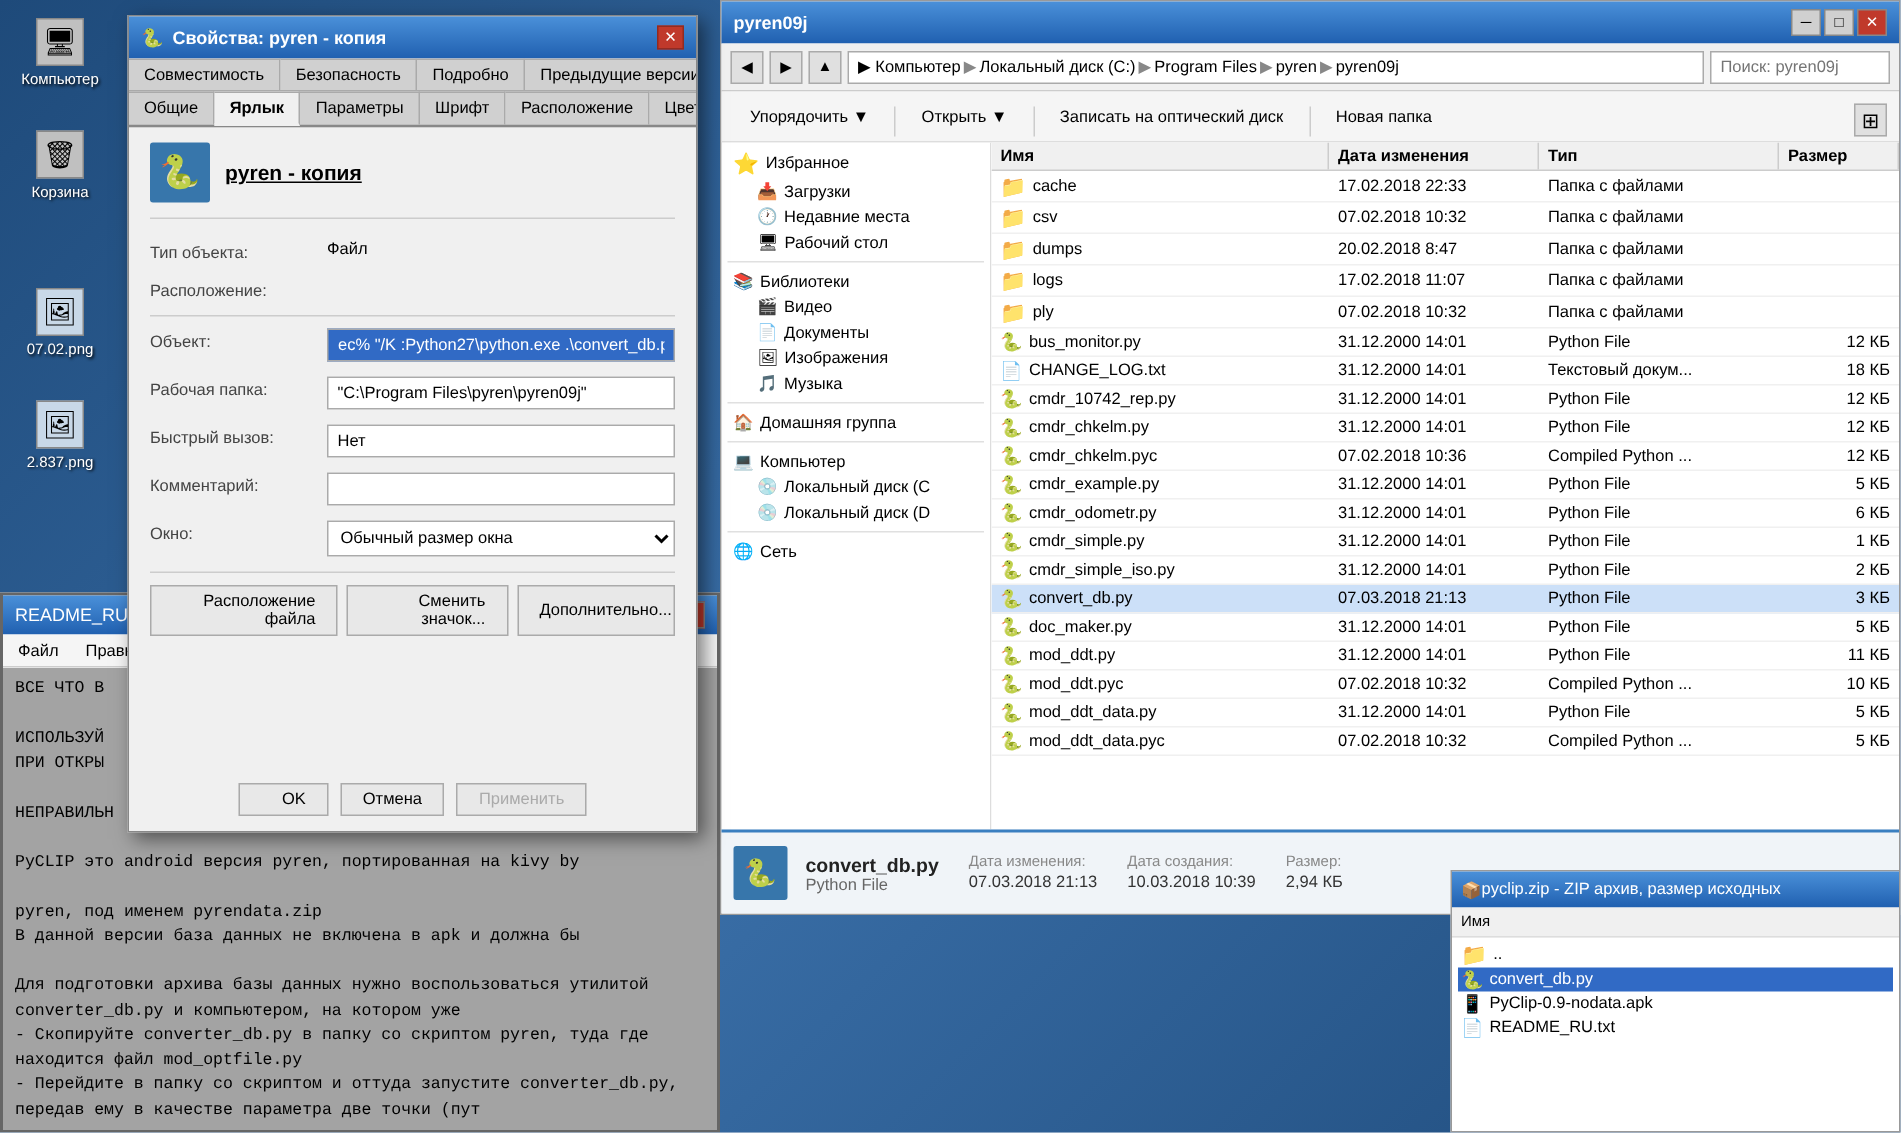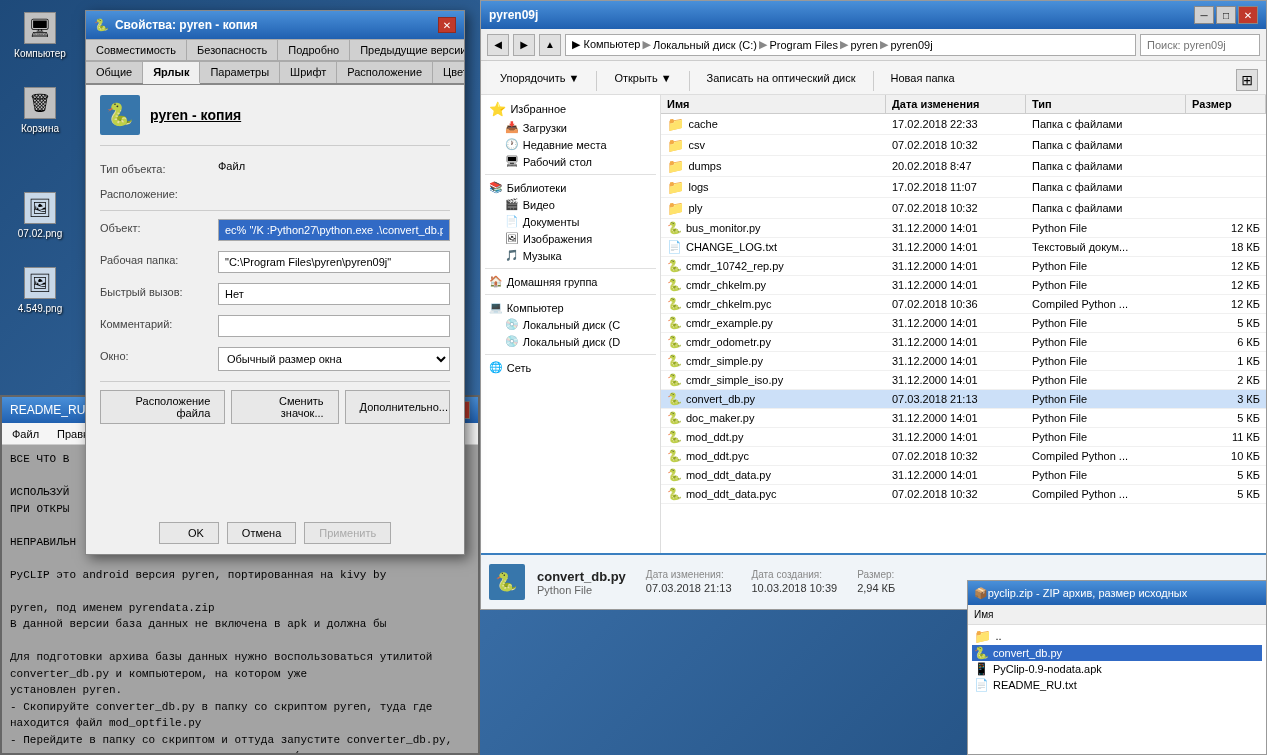--- a/index.html
+++ b/index.html
@@ -564,21 +564,21 @@
     <div class="desktop-icon">
       <div class="desktop-icon-img">🗑</div>
       <span class="desktop-icon-label">Корзина</span>
     </div>
     <div class="desktop-icon" style="margin-top:30px">
       <div class="desktop-icon-img" style="background:#c8d8e8;">🖼</div>
       <span class="desktop-icon-label">07.02.png</span>
     </div>
     <div class="desktop-icon">
       <div class="desktop-icon-img" style="background:#c8d8e8;">🖼</div>
-      <span class="desktop-icon-label">4.549.png</span>
+      <span class="desktop-icon-label">2.837.png</span>
     </div>
   </div>
 
   <div class="dialog">
     <div class="dialog-title">
       <div class="dialog-title-text">
         <span>🐍</span>
         <span>Свойства: pyren - копия</span>
       </div>
       <div class="dialog-close-btn">✕</div>
@@ -1017,21 +1017,20 @@
         <div>ПРИ ОТКРЫ</div>
         <div>&nbsp;</div>
         <div>НЕПРАВИЛЬН</div>
         <div>&nbsp;</div>
         <div>PyCLIP это android версия pyren, портированная на kivy by</div>
         <div>&nbsp;</div>
         <div>pyren, под именем pyrendata.zip</div>
         <div>В данной версии база данных не включена в apk и должна бы</div>
         <div>&nbsp;</div>
         <div>Для подготовки архива базы данных нужно воспользоваться утилитой converter_db.py и компьютером, на котором уже</div>
-        <div>установлен pyren.</div>
         <div>- Скопируйте converter_db.py в папку со скриптом pyren, туда где находится файл mod_optfile.py</div>
         <div>- Перейдите в папку со скриптом и оттуда запустите converter_db.py, передав ему в качестве параметра две точки (пут</div>
       </div>
   </div>
 
   <div class="bottom-right" style="position:absolute;right:0;bottom:0;width:300px;height:175px;">
     <div class="br-title">
       <span>📦 </span>
       <span>pyclip.zip - ZIP архив, размер исходных</span>
     </div>

